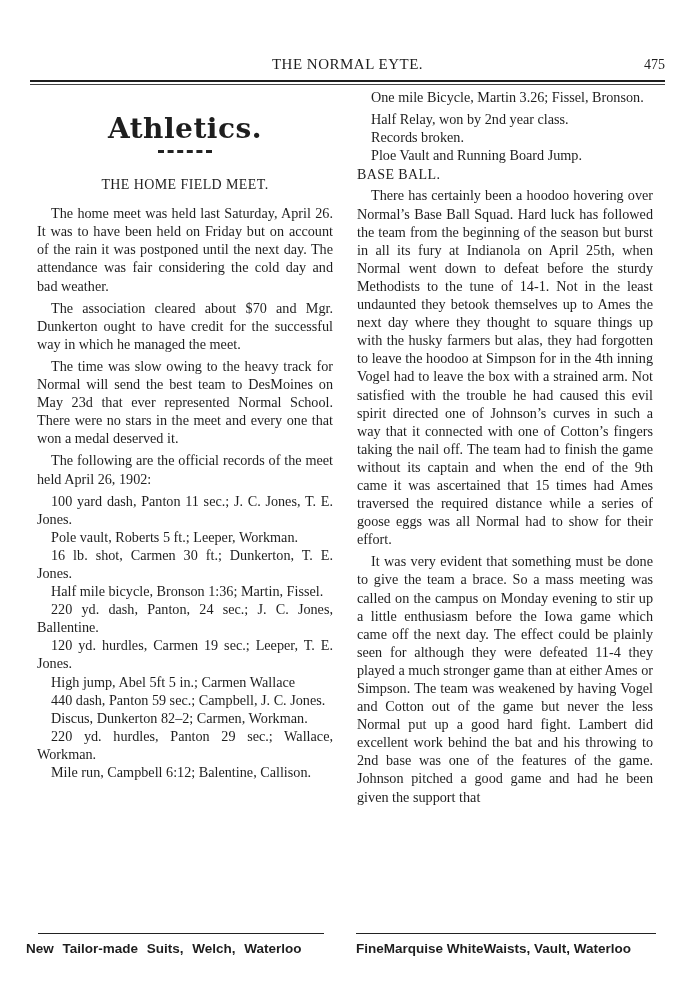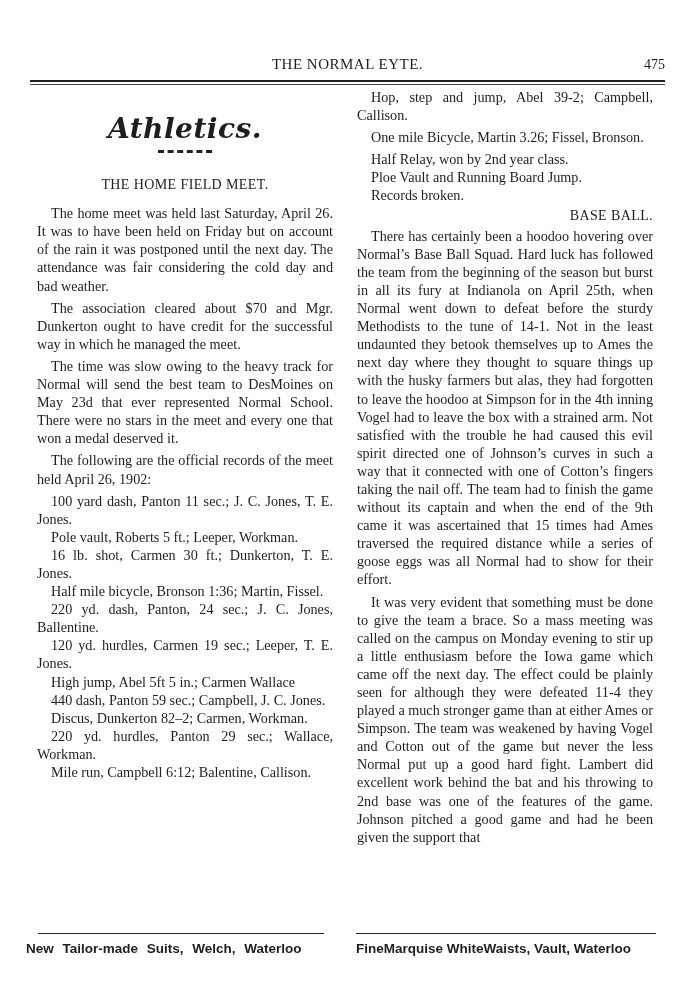--- a/index.html
+++ b/index.html
@@ -29,30 +29,30 @@
   .col {
     position: absolute; top: 88px; width: 296px;
     font-size: 14.2px; line-height: 18.1px; text-align: justify;
   }
   .col-left { left: 37px; }
   .col-right { left: 357px; }
   .col p { margin: 0 0 4px 0; text-indent: 14px; }
   .col p.tight { margin-bottom: 0; }
   .title {
     text-align: center; font-family: "DejaVu Serif", serif; font-weight: bold;
-    font-size: 28px; letter-spacing: 0.5px; margin-top: 32px; margin-bottom: 6px; font-style: italic;
+    font-size: 28px; letter-spacing: 0.5px; margin-top: 32px; margin-bottom: 6px;
   }
   .ornament {
     width: 54px; margin: 12px auto 20px auto; height: 3px;
     border-top: 3px dashed #222;
   }
   .subhead {
     text-align: center; font-size: 14px; letter-spacing: 0.4px; margin: 0 0 10px 0;
   }
-  .subhead-right { text-align: right; font-size: 14px; letter-spacing: 0.4px; margin: 2px 0 2px 0; }
+  .subhead-right { text-align: left; font-size: 14px; letter-spacing: 0.4px; margin: 2px 0 2px 0; }
   .footer-rule {
     position: absolute; top: 933px; height: 0; border-top: 1.5px solid #222;
   }
   .footer-rule-left { left: 38px; width: 286px; }
   .footer-rule-right { left: 356px; width: 300px; }
   .footer-ad {
     position: absolute; top: 941px; font-family: "Liberation Sans", "DejaVu Sans", sans-serif;
     font-weight: bold; font-size: 13.5px; white-space: nowrap;
   }
   .footer-ad-left { left: 26px; width: 287px; word-spacing: 5px; }
@@ -83,25 +83,24 @@
   <p class="tight">220 yd. dash, Panton, 24 sec.; J. C. Jones, Ballentine.</p>
   <p class="tight">120 yd. hurdles, Carmen 19 sec.; Leeper, T. E. Jones.</p>
   <p class="tight">High jump, Abel 5ft 5 in.; Carmen Wallace</p>
   <p class="tight">440 dash, Panton 59 sec.; Campbell, J. C. Jones.</p>
   <p class="tight">Discus, Dunkerton 82–2; Carmen, Workman.</p>
   <p class="tight">220 yd. hurdles, Panton 29 sec.; Wallace, Workman.</p>
   <p class="tight">Mile run, Campbell 6:12; Balentine, Callison.</p>
 </div>
 
 <div class="col col-right">
-  <p>Hop, step and jump, Abel 39-2; Campbell, Callison.</p>
   <p>One mile Bicycle, Martin 3.26; Fissel, Bronson.</p>
   <p class="tight">Half Relay, won by 2nd year class.</p>
+  <p class="tight">Records broken.</p>
   <p class="tight">Ploe Vault and Running Board Jump.</p>
-  <p class="tight">Records broken.</p>
   <div class="subhead-right">BASE BALL.</div>
   <p>There has certainly been a hoodoo hovering over Normal’s Base Ball Squad. Hard luck has followed the team from the beginning of the season but burst in all its fury at Indianola on April 25th, when Normal went down to defeat before the sturdy Methodists to the tune of 14-1. Not in the least undaunted they betook themselves up to Ames the next day where they thought to square things up with the husky farmers but alas, they had forgotten to leave the hoodoo at Simpson for in the 4th inning Vogel had to leave the box with a strained arm. Not satisfied with the trouble he had caused this evil spirit directed one of Johnson’s curves in such a way that it connected with one of Cotton’s fingers taking the nail off. The team had to finish the game without its captain and when the end of the 9th came it was ascertained that 15 times had Ames traversed the required distance while a series of goose eggs was all Normal had to show for their effort.</p>
   <p>It was very evident that something must be done to give the team a brace. So a mass meeting was called on the campus on Monday evening to stir up a little enthusiasm before the Iowa game which came off the next day. The effect could be plainly seen for although they were defeated 11-4 they played a much stronger game than at either Ames or Simpson. The team was weakened by having Vogel and Cotton out of the game but never the less Normal put up a good hard fight. Lambert did excellent work behind the bat and his throwing to 2nd base was one of the features of the game. Johnson pitched a good game and had he been given the support that</p>
 </div>
 
 <div class="footer-rule footer-rule-left"></div>
 <div class="footer-rule footer-rule-right"></div>
 <div class="footer-ad footer-ad-left">New Tailor-made Suits, Welch, Waterloo</div>
 <div class="footer-ad footer-ad-right">FineMarquise WhiteWaists, Vault, Waterloo</div>
 

